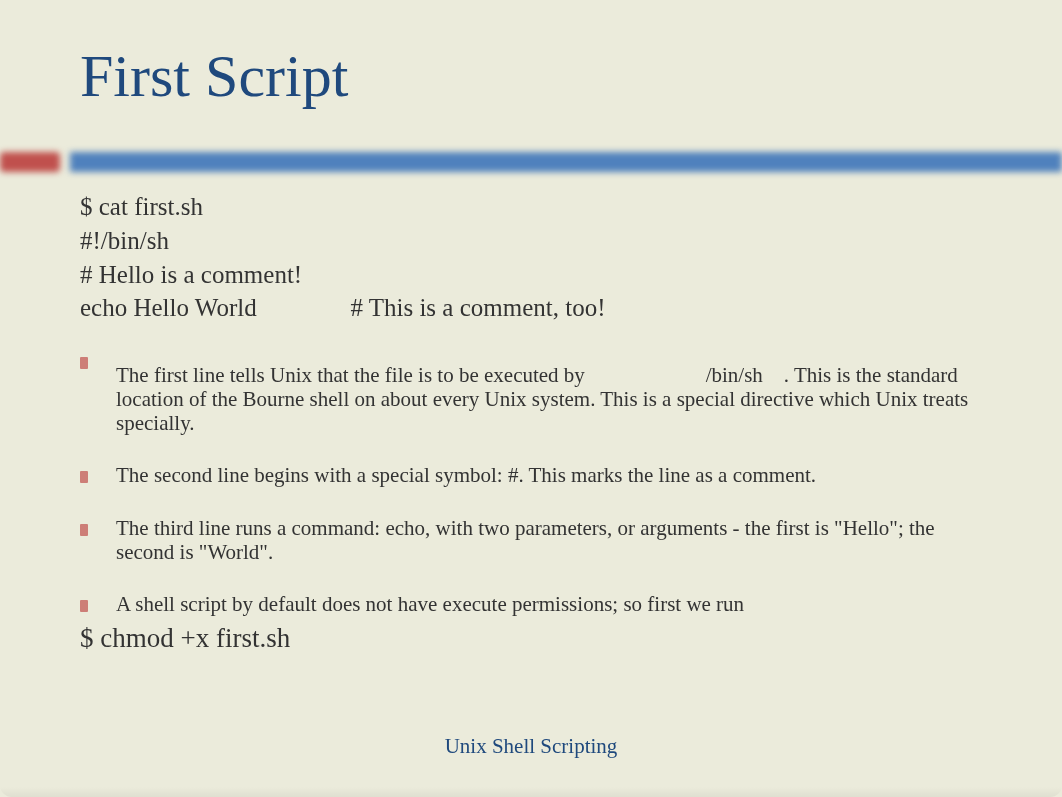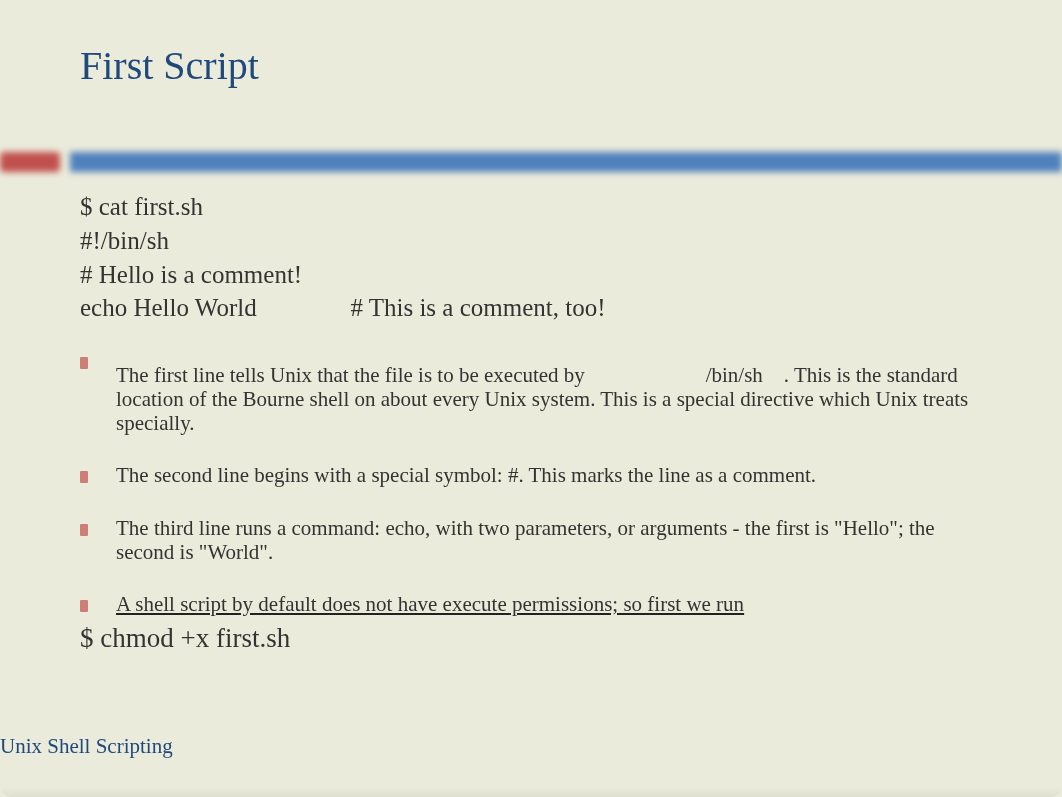--- a/index.html
+++ b/index.html
@@ -16,21 +16,21 @@
       border-radius: 12px;
       overflow: hidden;
     }
     .slide {
       width: 100%;
       height: 100%;
       padding: 0;
       position: relative;
     }
     .title {
-      font-size: 40px;
+      font-size: 60px;
       color: #1f497d;
       font-weight: normal;
       padding: 42px 0 0 80px;
     }
     .stripe-container {
       position: absolute;
       top: 152px;
       left: 0;
       width: 100%;
       height: 20px;
@@ -95,20 +95,21 @@
     .after-bullets {
       font-size: 27px;
       line-height: 1.35;
       color: #333;
       margin-top: -2px;
     }
     .footer {
       position: absolute;
       bottom: 38px;
       width: 100%;
+      text-align: center;
       font-size: 21px;
       color: #1f497d;
     }
     .edge-shadow {
       position: absolute;
       bottom: 0;
       left: 0;
       width: 100%;
       height: 10px;
       background: linear-gradient(to bottom, transparent, rgba(0,0,0,0.05));
@@ -145,21 +146,21 @@
       <div class="bullet-item">
         <div class="bullet-marker"></div>
         <div class="bullet-text">The second line begins with a special symbol: #. This marks the line as a comment.</div>
       </div>
 
       <div class="bullet-item">
         <div class="bullet-marker"></div>
         <div class="bullet-text">The third line runs a command: echo, with two parameters, or arguments - the first is "Hello"; the second is "World".</div>
       </div>
 
-      <div class="bullet-item" style="margin-bottom:6px;text-decoration:underline;">
+      <div class="bullet-item" style="margin-bottom:6px;">
         <div class="bullet-marker"></div>
         <div class="bullet-text">A shell script by default does not have execute permissions; so first we run</div>
       </div>
 
     </div>
 
     <div class="after-bullets">$ chmod +x first.sh</div>
 
   </div>
 

